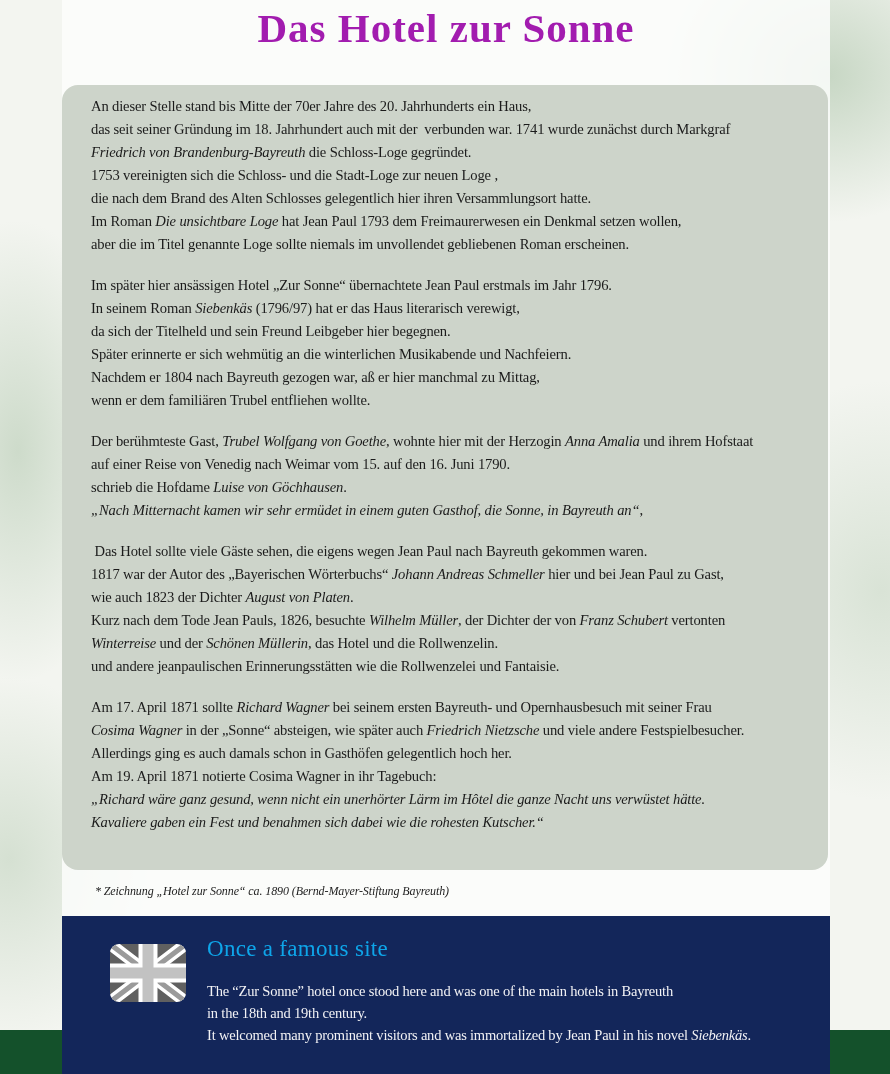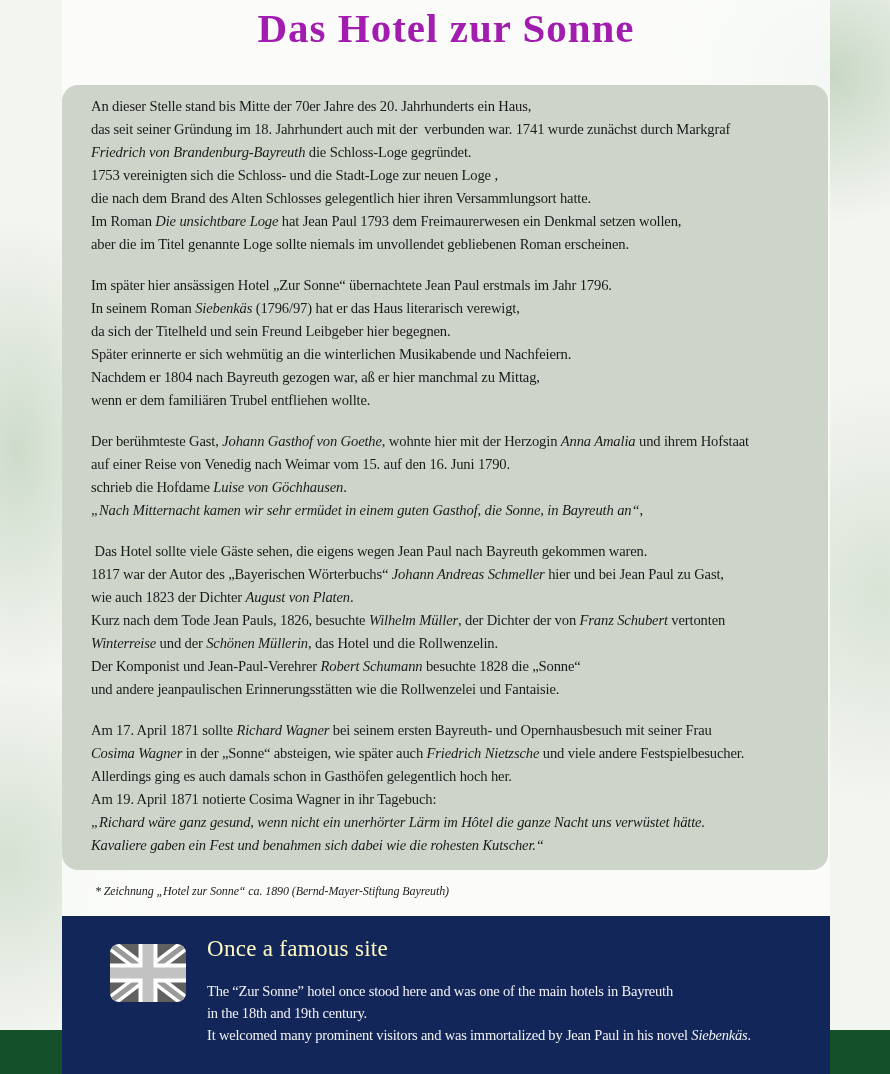--- a/index.html
+++ b/index.html
@@ -44,21 +44,21 @@
   .navy-panel{
     position:absolute;left:62px;top:916px;width:768px;height:158px;
     background:#13265a;z-index:3;color:#f2f2f5;
   }
   .flag{
     position:absolute;left:48px;top:28px;width:76px;height:58px;
     border-radius:9px;overflow:hidden;
   }
   .navy-heading{
     position:absolute;left:145px;top:20px;
-    font-size:23px;color:#fef9c3;letter-spacing:0.3px;
+    font-size:23px;color:#0ea5e9;letter-spacing:0.3px;
   }
   .navy-text{position:absolute;left:145px;top:64px;width:610px;}
   .navy-text .line{
     color:#f2f2f5;font-size:14.5px;line-height:22px;letter-spacing:-0.2px;
   }
 </style>
 </head>
 <body>
 
 <div class="center-col"></div>
@@ -79,32 +79,31 @@
       </div>
       <div class="paragraph">
         <div class="line"><span>Im später hier ansässigen Hotel „Zur Sonne“ übernachtete Jean Paul erstmals im Jahr 1796.</span></div>
         <div class="line"><span>In seinem Roman </span><i>Siebenkäs</i><span> (1796/97) hat er das Haus literarisch verewigt,</span></div>
         <div class="line"><span>da sich der Titelheld und sein Freund Leibgeber hier begegnen.</span></div>
         <div class="line"><span>Später erinnerte er sich wehmütig an die winterlichen Musikabende und Nachfeiern.</span></div>
         <div class="line"><span>Nachdem er 1804 nach Bayreuth gezogen war, aß er hier manchmal zu Mittag,</span></div>
         <div class="line"><span>wenn er dem familiären Trubel entfliehen wollte.</span></div>
       </div>
       <div class="paragraph">
-        <div class="line"><span>Der berühmteste Gast, </span><i>Johann Gasthof von Goethe</i><span>, wohnte hier mit der Herzogin </span><i>Anna Amalia</i><span> und ihrem Hofstaat</span></div>
+        <div class="line"><span>Der berühmteste Gast, </span><i>Trubel Wolfgang von Goethe</i><span>, wohnte hier mit der Herzogin </span><i>Anna Amalia</i><span> und ihrem Hofstaat</span></div>
         <div class="line"><span>auf einer Reise von Venedig nach Weimar vom 15. auf den 16. Juni 1790.</span></div>
         <div class="line"><span>schrieb die Hofdame </span><i>Luise von Göchhausen</i><span>.</span></div>
         <div class="line"><i>„Nach Mitternacht kamen wir sehr ermüdet in einem guten Gasthof, die Sonne, in Bayreuth an“</i><span>,</span></div>
       </div>
       <div class="paragraph">
         <div class="line"><span> Das Hotel sollte viele Gäste sehen, die eigens wegen Jean Paul nach Bayreuth gekommen waren.</span></div>
         <div class="line"><span>1817 war der Autor des „Bayerischen Wörterbuchs“ </span><i>Johann Andreas Schmeller</i><span> hier und bei Jean Paul zu Gast,</span></div>
         <div class="line"><span>wie auch 1823 der Dichter </span><i>August von Platen</i><span>.</span></div>
         <div class="line"><span>Kurz nach dem Tode Jean Pauls, 1826, besuchte </span><i>Wilhelm Müller</i><span>, der Dichter der von </span><i>Franz Schubert</i><span> vertonten</span></div>
         <div class="line"><i>Winterreise</i><span> und der </span><i>Schönen Müllerin</i><span>, das Hotel und die Rollwenzelin.</span></div>
-        <div class="line"><span>Der Komponist und Jean-Paul-Verehrer </span><i>Robert Schumann</i><span> besuchte 1828 die „Sonne“</span></div>
         <div class="line"><span>und andere jeanpaulischen Erinnerungsstätten wie die Rollwenzelei und Fantaisie.</span></div>
       </div>
       <div class="paragraph">
         <div class="line"><span>Am 17. April 1871 sollte </span><i>Richard Wagner</i><span> bei seinem ersten Bayreuth- und Opernhausbesuch mit seiner Frau</span></div>
         <div class="line"><i>Cosima Wagner</i><span> in der „Sonne“ absteigen, wie später auch </span><i>Friedrich Nietzsche</i><span> und viele andere Festspielbesucher.</span></div>
         <div class="line"><span>Allerdings ging es auch damals schon in Gasthöfen gelegentlich hoch her.</span></div>
         <div class="line"><span>Am 19. April 1871 notierte Cosima Wagner in ihr Tagebuch:</span></div>
         <div class="line"><i>„Richard wäre ganz gesund, wenn nicht ein unerhörter Lärm im Hôtel die ganze Nacht uns verwüstet hätte.</i></div>
         <div class="line"><i>Kavaliere gaben ein Fest und benahmen sich dabei wie die rohesten Kutscher.“</i></div>
       </div>

